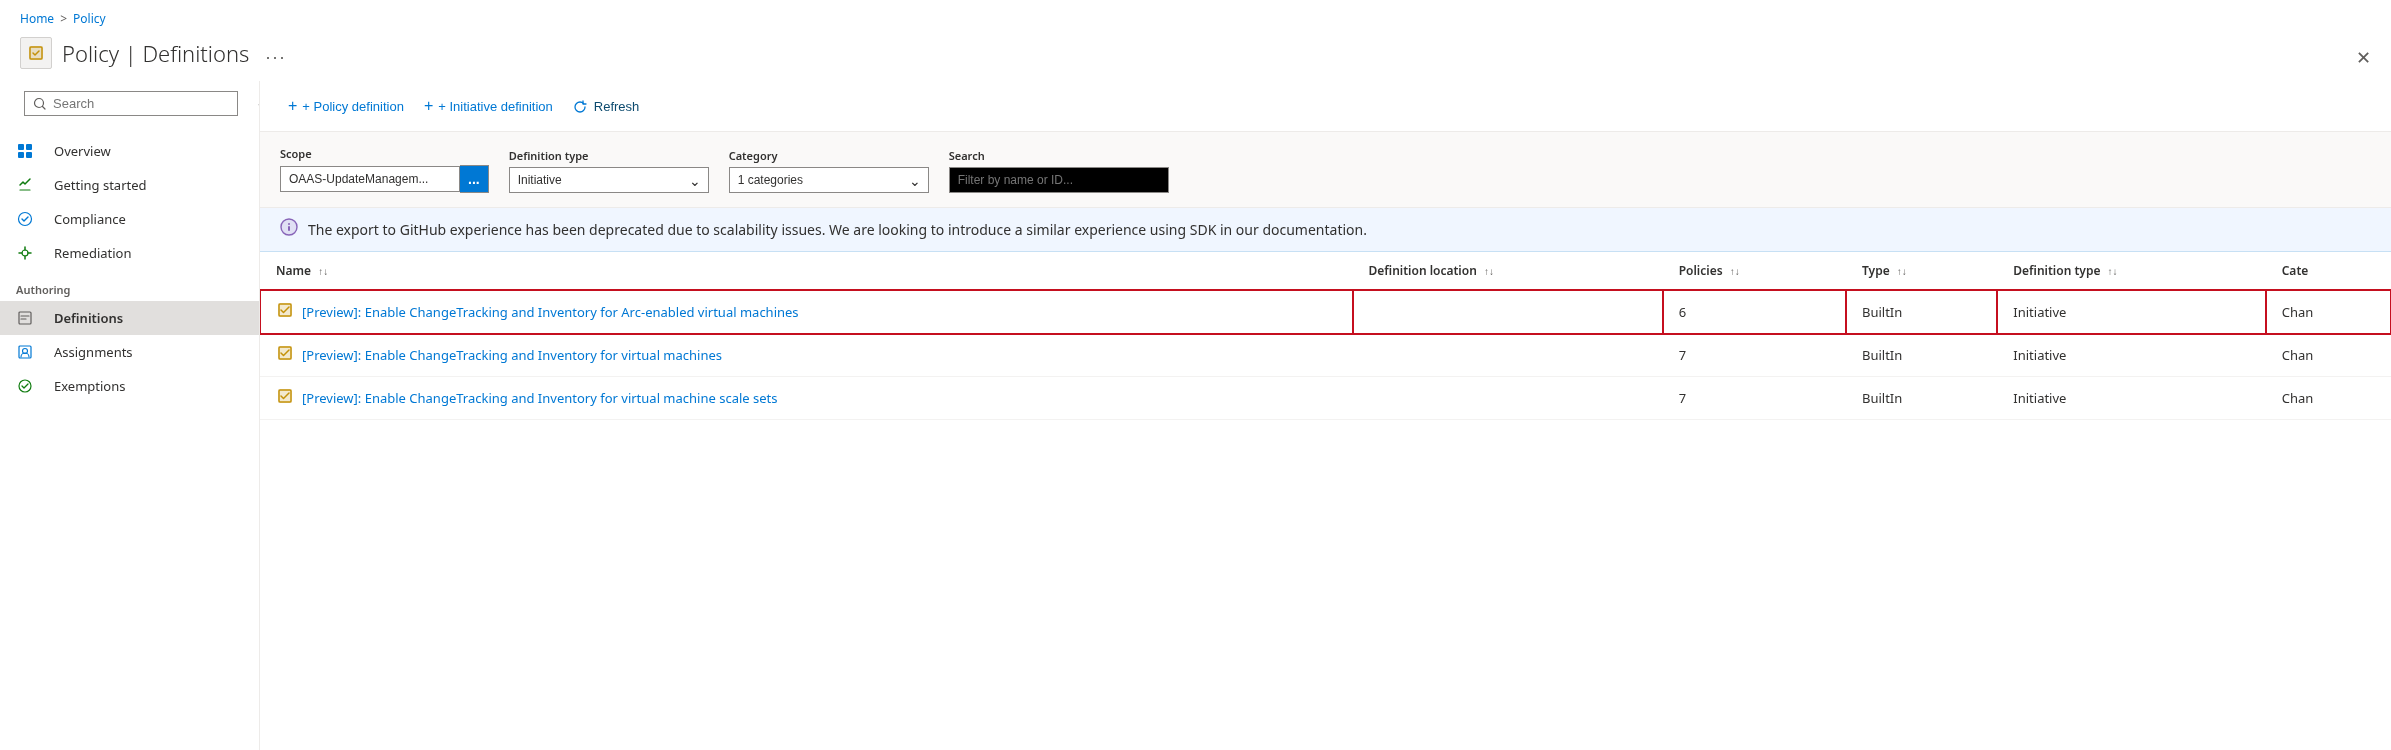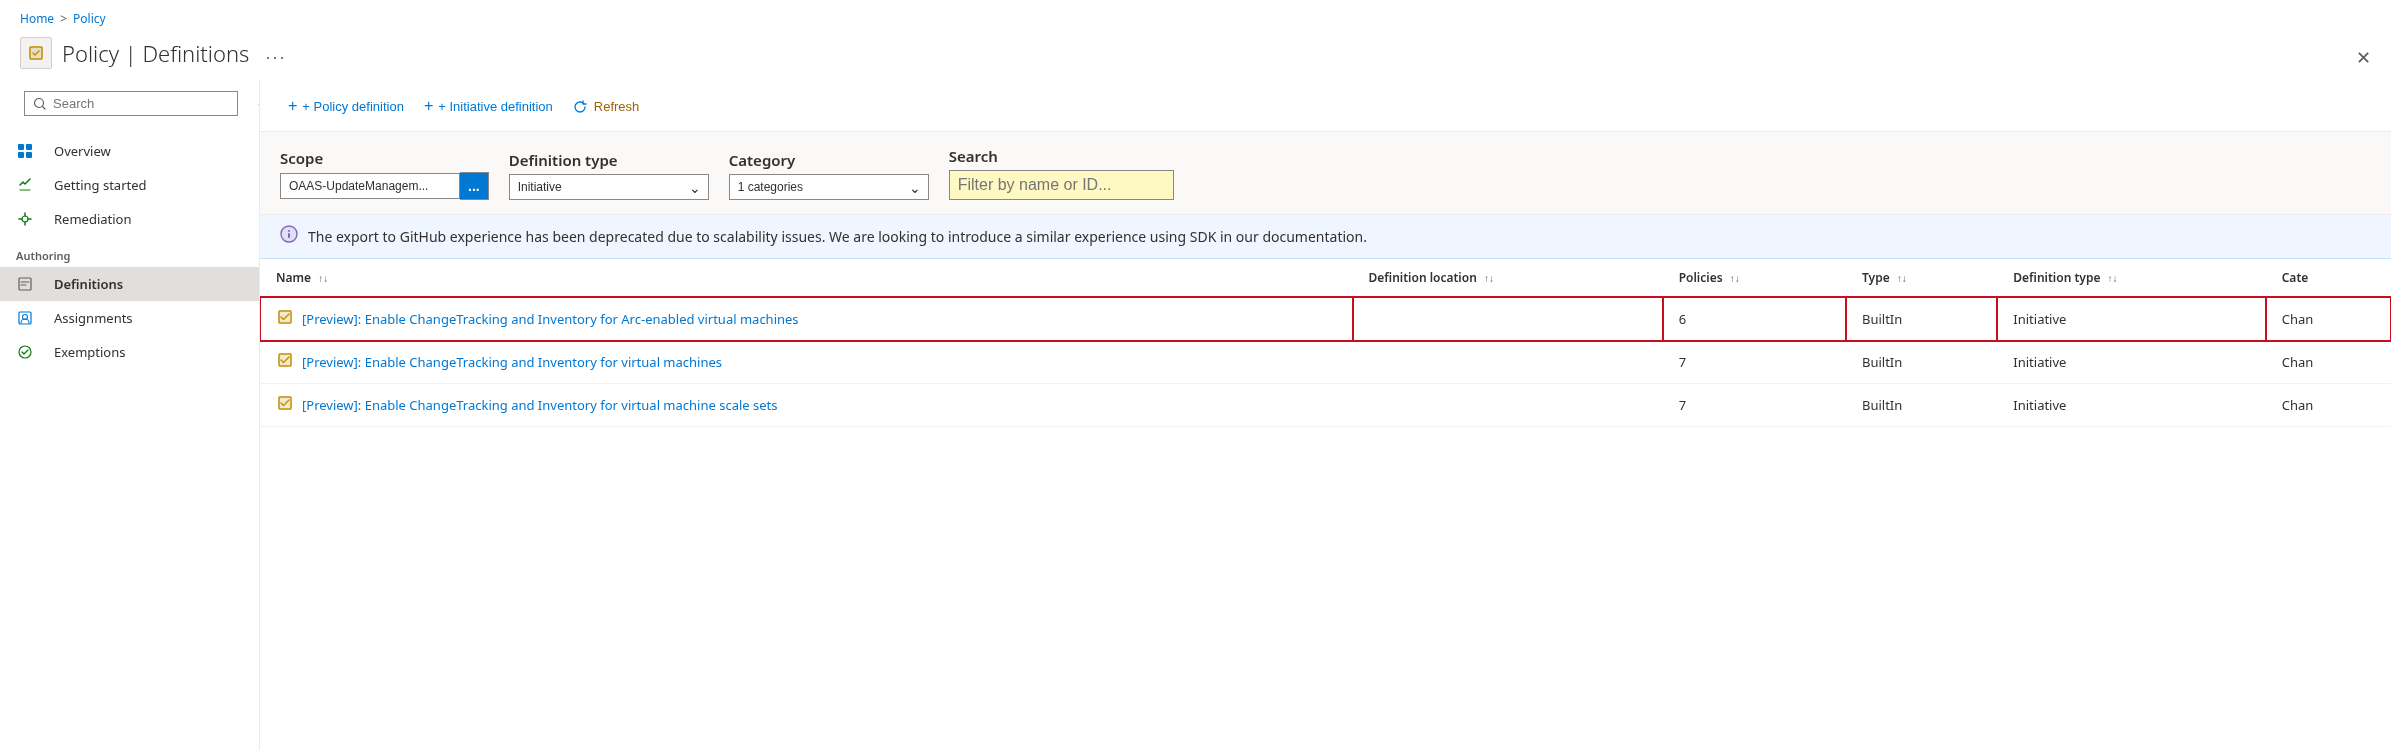--- a/index.html
+++ b/index.html
@@ -38,28 +38,28 @@
     
     .content { flex: 1; overflow: hidden; display: flex; flex-direction: column; }
 
     
     .toolbar { display: flex; align-items: center; gap: 4px; padding: 10px 20px; border-bottom: 1px solid #edebe9; }
     .toolbar-btn { display: flex; align-items: center; gap: 5px; background: none; border: none; cursor: pointer; color: #0078d4; font-size: 13px; padding: 6px 8px; }
 
     
     .filter-bar { background: #faf9f8; padding: 14px 20px; display: flex; align-items: flex-end; gap: 20px; border-bottom: 1px solid #edebe9; }
     .filter-group { display: flex; flex-direction: column; gap: 4px; }
-    .filter-label { font-size: 15px; font-weight: 600; color: #323130; }
+    .filter-label { font-size: 11px; font-weight: 600; color: #323130; }
     .filter-scope { display: flex; align-items: center; gap: 0; justify-content: space-between; }
     .scope-input { border: 1px solid #8a8886; padding: 5px 8px; font-size: 12px; background: #fff; min-width: 180px; color: #323130; }
     .scope-dots-btn { border: 1px solid #8a8886; border-left: none; padding: 5px 8px; background: #0078d4; color: #fff; cursor: pointer; font-weight: 600; font-size: 14px; }
     .filter-select { border: 1px solid #8a8886; padding: 5px 8px; font-size: 12px; background: #fff; min-width: 200px; color: #323130; appearance: none; cursor: pointer; }
     .select-wrapper { position: relative; display: inline-block; }
     .select-wrapper::after { content: '⌄'; position: absolute; right: 8px; top: 50%; transform: translateY(-50%); pointer-events: none; color: #323130; font-size: 14px; }
-    .filter-search-input { border: 1px solid #8a8886; padding: 5px 8px; font-size: 16px; background: #fef9c3; min-width: 220px; color: #8a8886; }
+    .filter-search-input { border: 1px solid #8a8886; padding: 5px 8px; font-size: 12px; background: #000000; min-width: 220px; color: #8a8886; }
 
     
     .notice-bar { display: flex; align-items: center; gap: 10px; padding: 10px 20px; background: #f0f6ff; border-bottom: 1px solid #c7e0f4; font-size: 14px; color: #323130; }
     .notice-icon { color: #8764b8; font-size: 16px; }
 
     
     .table-container { flex: 1; overflow: auto; }
     table { width: 100%; border-collapse: collapse; }
     thead tr { border-bottom: 2px solid #edebe9; }
     th { padding: 10px 16px; text-align: left; font-size: 12px; font-weight: 600; color: #323130; white-space: nowrap; background: #fff; }
@@ -131,20 +131,29 @@
           <svg width="16" height="16" viewBox="0 0 16 16" fill="none">
               <path d="M3 8l3-3 2 2 5-5" stroke="#107c10" stroke-width="1.5" stroke-linecap="round" stroke-linejoin="round"></path>
               <path d="M3 13h10" stroke="#107c10" stroke-width="1.2" stroke-linecap="round"></path>
             </svg>
         </span>
         <span>Getting started</span>
       </div>
       <div class="nav-item">
         <span class="nav-icon">
           <svg width="16" height="16" viewBox="0 0 16 16" fill="none">
+              <circle cx="8" cy="8" r="6.5" stroke="#0078d4" stroke-width="1.2" fill="none"></circle>
+              <path d="M5 8l2 2 4-4" stroke="#0078d4" stroke-width="1.4" stroke-linecap="round" stroke-linejoin="round"></path>
+            </svg>
+        </span>
+        <span>Compliance</span>
+      </div>
+      <div class="nav-item">
+        <span class="nav-icon">
+          <svg width="16" height="16" viewBox="0 0 16 16" fill="none">
               <path d="M8 2v3M8 11v3M2 8h3M11 8h3" stroke="#107c10" stroke-width="1.5" stroke-linecap="round"></path>
               <circle cx="8" cy="8" r="3" stroke="#107c10" stroke-width="1.2" fill="none"></circle>
             </svg>
         </span>
         <span>Remediation</span>
       </div>
 
       <div class="nav-section-header">Authoring</div>
 
       <div class="nav-item active">
@@ -188,21 +197,21 @@
           <span style="font-size:16px;font-weight:300;color:#0078d4;">+</span>
           <span style="color:#0078d4;">+ Initiative definition</span>
         </button>
         <button class="toolbar-btn">
           <span>
             <svg width="14" height="14" viewBox="0 0 14 14" fill="none" style="display:inline-block;vertical-align:middle;margin-right:2px;">
               <path d="M12 7A5 5 0 1 1 7 2a5 5 0 0 1 3.54 1.46" stroke="#0078d4" stroke-width="1.3" stroke-linecap="round" fill="none"></path>
               <path d="M10 1v3h3" stroke="#0078d4" stroke-width="1.3" stroke-linecap="round" stroke-linejoin="round" fill="none"></path>
             </svg>
           </span>
-          <span style="color:#a16207;">Refresh</span>
+          <span style="color:#0c4a6e;">Refresh</span>
         </button>
       </div>
 
       <div class="filter-bar">
         <div class="filter-group">
           <label class="filter-label">Scope</label>
           <div class="filter-scope">
             <input class="scope-input" type="text" value="OAAS-UpdateManagem..." style="">
             <button class="scope-dots-btn">...</button>
           </div>

